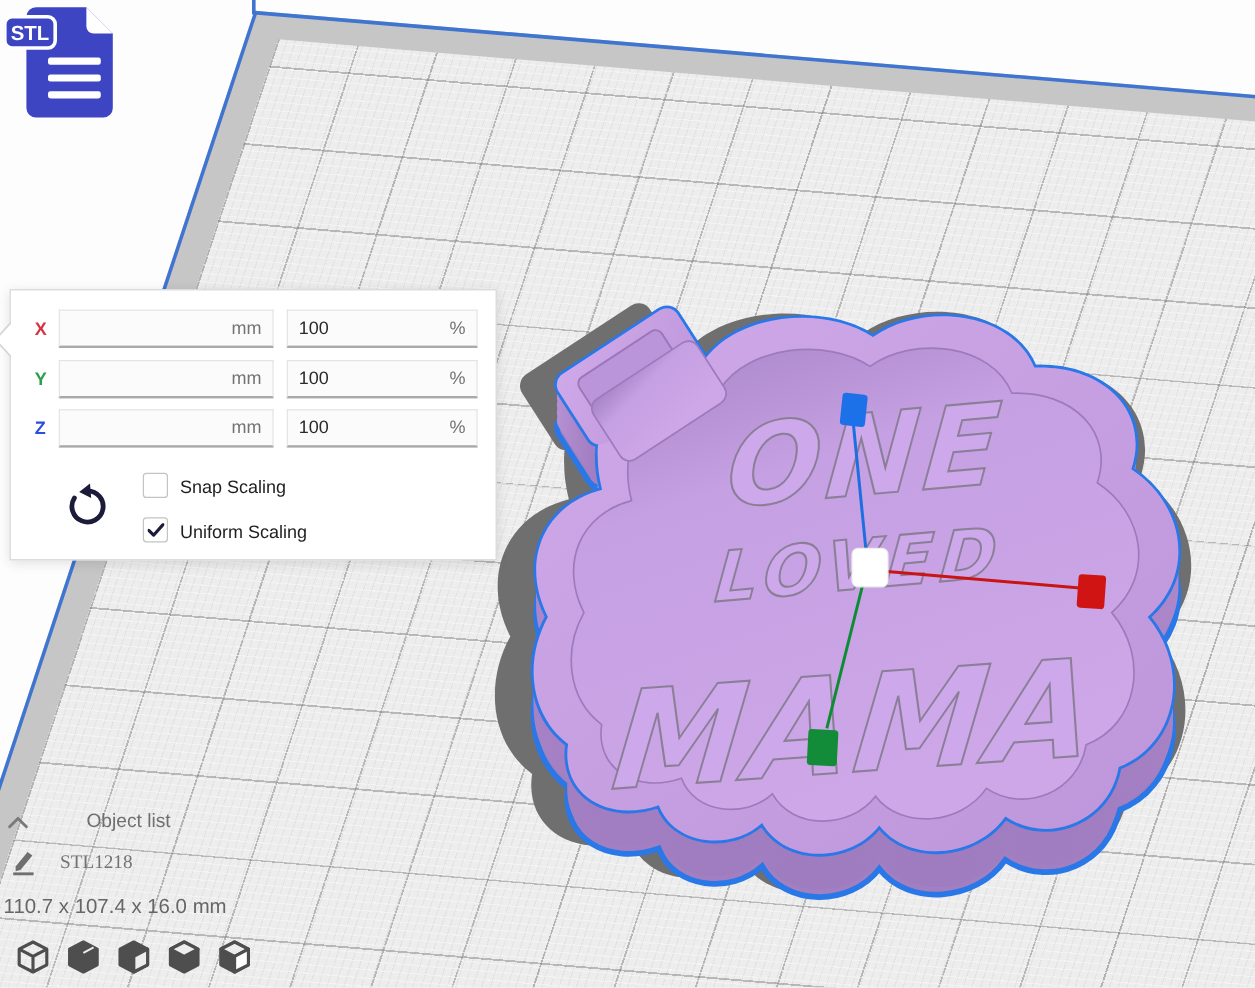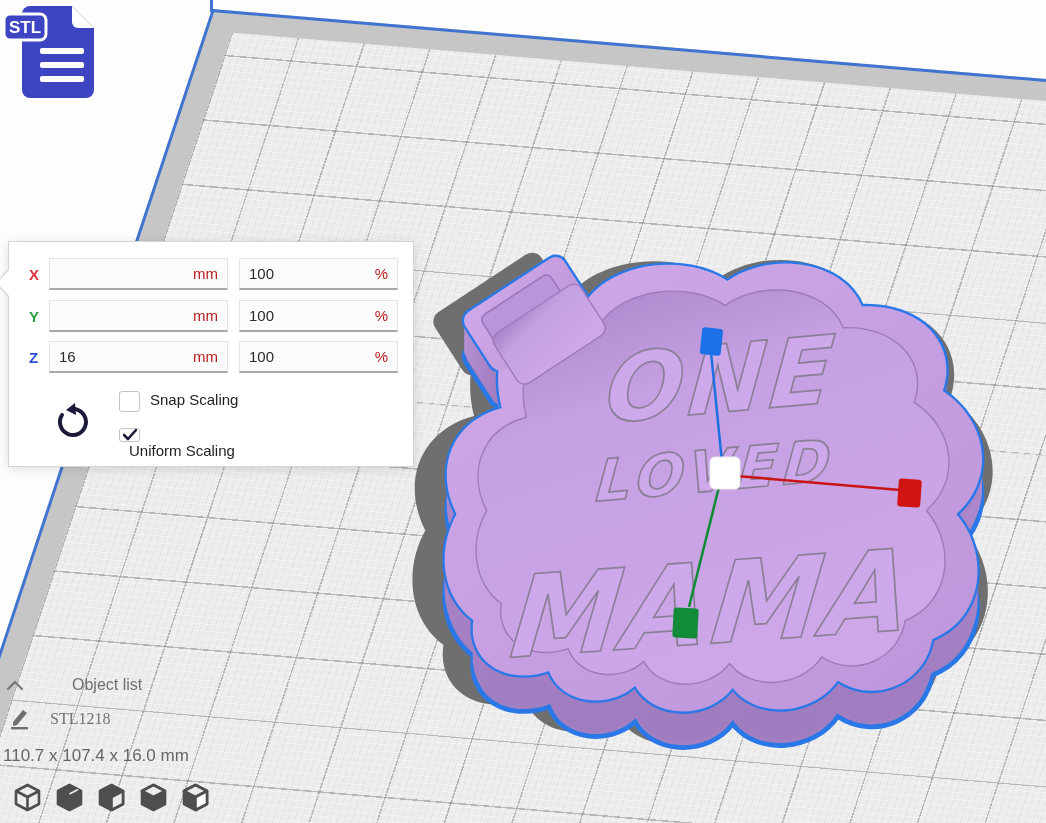--- a/index.html
+++ b/index.html
@@ -70,27 +70,27 @@
     box-sizing:border-box;
   }
   .field.mm{left:40px;width:179px;}
   .field.pct{left:230px;width:159px;}
   .field input{
     position:absolute;left:9px;top:0;width:70%;height:28px;border:none;outline:none;
     background:transparent;font-size:15px;color:#2a2a2a;
     font-family:"Liberation Sans",sans-serif;padding:0;
   }
   .field .unit{
-    position:absolute;right:9px;top:6px;font-size:15px;color:#b91c1c;
+    position:absolute;right:9px;top:6px;font-size:15px;color:#737373;
   }
   .row-x{top:16px;} .row-y{top:58px;} .row-z{top:99px;}
   .reset-btn{position:absolute;left:54px;top:402px;width:38px;height:40px;cursor:pointer;background:none;border:none;padding:0;}
-  .chk-row{position:absolute;left:119px;height:24px;display:flex;align-items:flex-start;}
+  .chk-row{position:absolute;left:119px;height:24px;display:flex;align-items:flex-end;}
   .chk-row.snap{top:391px;}
-  .chk-row.uniform{top:428px;flex-direction:column;}
+  .chk-row.uniform{top:428px;}
   .chk-box{
     width:21px;height:21px;background:#ffffff;border:1px solid #c3c3c3;border-radius:3px;
     box-sizing:border-box;display:inline-flex;align-items:center;justify-content:center;
   }
   .chk-label{margin-left:10px;font-size:15px;color:#1f1f1f;white-space:nowrap;}
   
   .objlist-toggle{position:absolute;left:6px;top:676px;display:flex;align-items:center;background:none;border:none;padding:0;cursor:pointer;gap:32px;}
   .objlist-label{margin-left:16px;font-size:16px;color:#6f6f6f;}
   .objlist-item{position:absolute;left:10px;top:708px;display:flex;align-items:center;font-family:Liberation Serif, serif;}
   .objlist-name{margin-left:20px;font-size:16px;color:#737373;}
@@ -201,21 +201,20 @@
       </div>
       <div class="field pct">
         <input readonly="" value="100" style="">
         <span class="unit">%</span>
       </div>
     </div>
 
     <div class="srow row-z">
       <span class="axis ax-z">Z</span>
       <div class="field mm">
-        <input readonly="" value="16" style="">
         <span class="unit">mm</span>
       </div>
       <div class="field pct">
         <input readonly="" value="100" style="">
         <span class="unit">%</span>
       </div>
     </div>
   </div>
 
   <button class="reset-btn">

